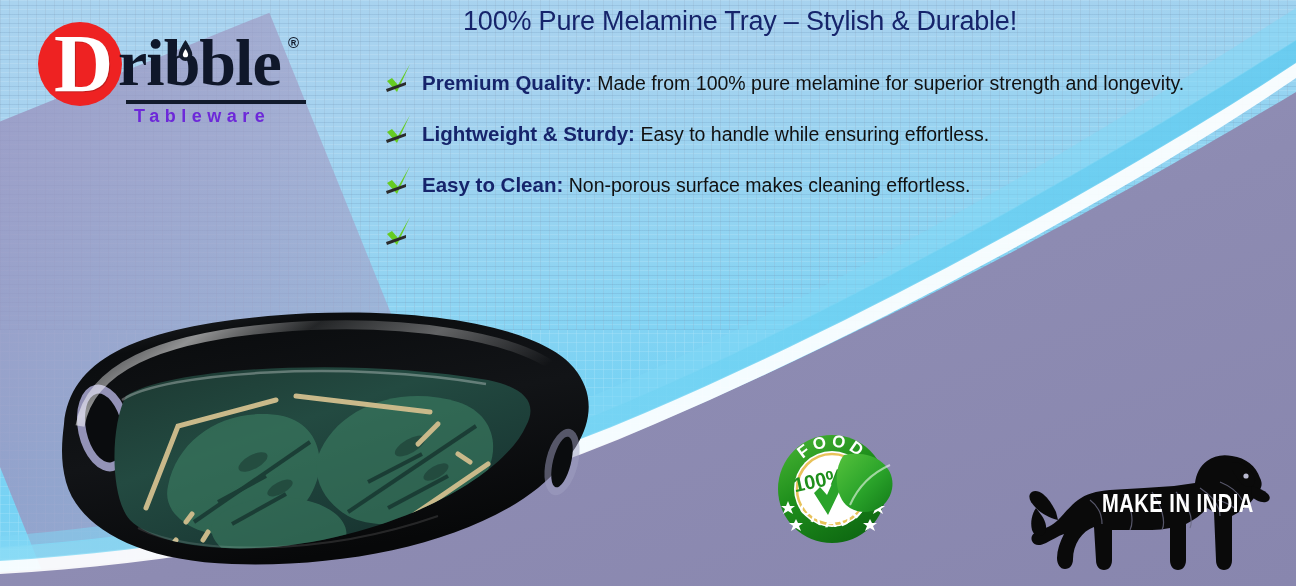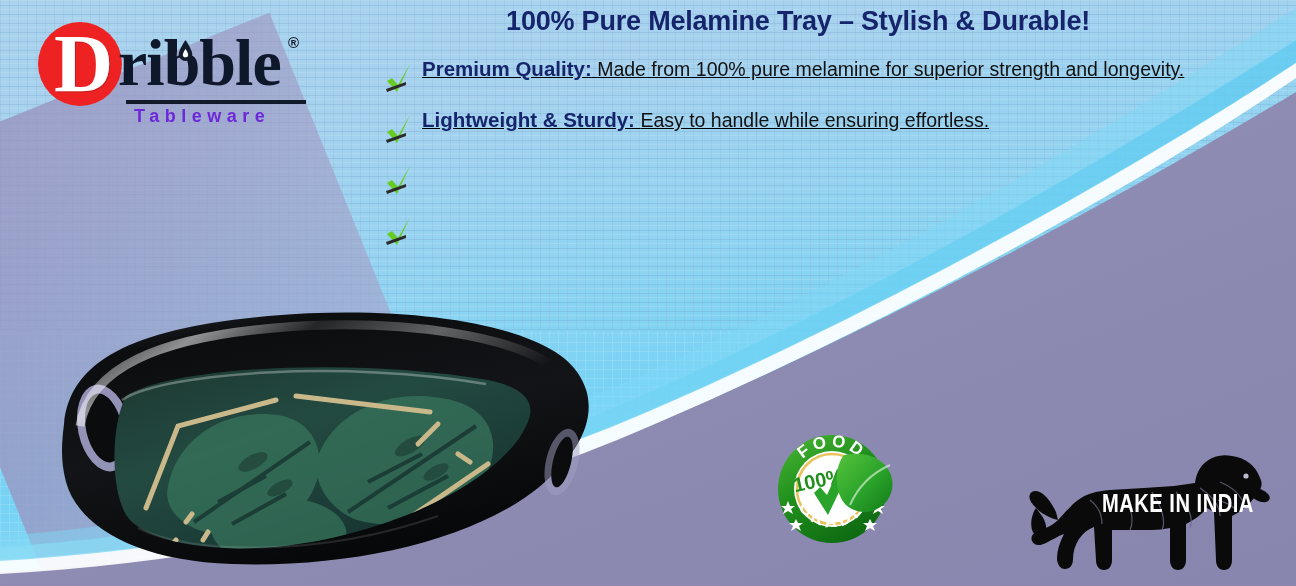--- a/index.html
+++ b/index.html
@@ -112,40 +112,40 @@
     position: absolute;
     left: 148px; top: 22px;
     width: 15px; height: 21px;
   }
 
   
   .headline {
     position: absolute;
     left: 390px; top: 6px;
     width: 700px;
-    text-align: right;
+    text-align: center;
     font-size: 27px;
-    font-weight: bold;
+    font-weight: normal;
     color: #16246b;
     letter-spacing: -0.2px;
     white-space: nowrap;
   }
 
   
   .bullets {
     position: absolute;
     left: 384px; top: 57px;
     width: 900px;
   }
   .bullet {
     position: relative;
     height: 51px;
     padding-left: 38px;
     display: flex;
-    text-decoration: underline;
+    align-items: center;
   }
   .check-icon {
     position: absolute;
     left: 0; top: 4px;
     width: 34px; height: 34px;
   }
   .bullet-text {
     font-size: 19.5px;
     color: #111111;
     line-height: 1.15;
@@ -255,20 +255,24 @@
         <span class="bullet-label">Lightweight &amp; Sturdy:</span>
         <span>Easy to handle while ensuring effortless.</span>
       </div>
     </div>
 
     <div class="bullet">
       <svg class="check-icon" viewBox="0 0 34 34">
         <path d="M26,3 L14,24 L8,17 L3,20 L13,31 Z" fill="#66cc22"></path>
         <path d="M2,28 L22,21 L22,24 L3,31 Z" fill="#2b2b2b"></path>
       </svg>
+      <div class="bullet-text">
+        <span class="bullet-label">Easy to Clean:</span>
+        <span>Non-porous surface makes cleaning effortless.</span>
+      </div>
     </div>
 
     <div class="bullet">
       <svg class="check-icon" viewBox="0 0 34 34">
         <path d="M26,3 L14,24 L8,17 L3,20 L13,31 Z" fill="#66cc22"></path>
         <path d="M2,28 L22,21 L22,24 L3,31 Z" fill="#2b2b2b"></path>
       </svg>
     </div>
 
   </div>

